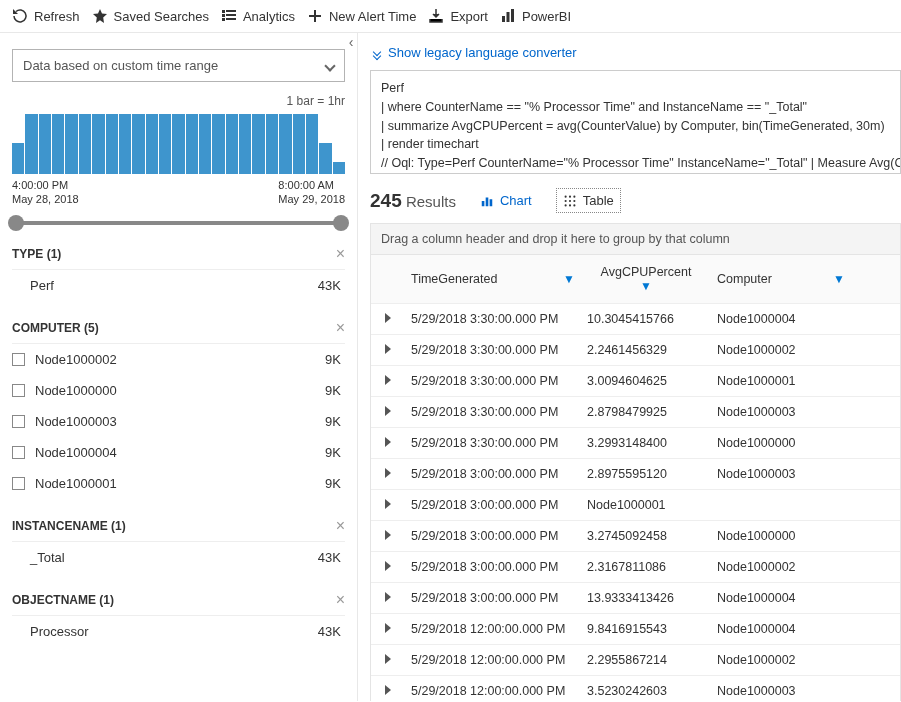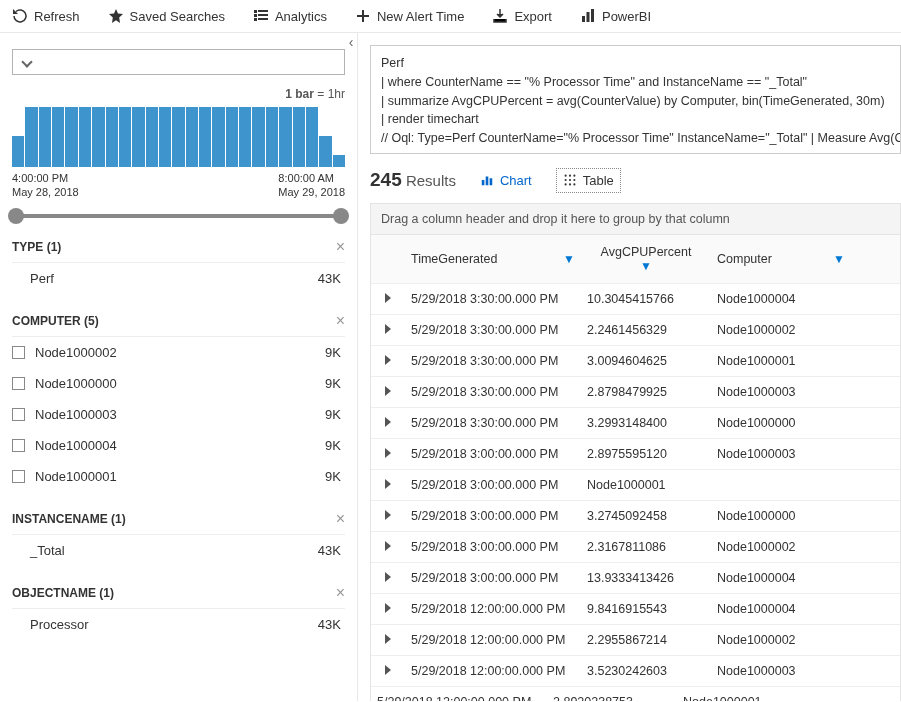--- a/index.html
+++ b/index.html
@@ -1,26 +1,26 @@
 <!DOCTYPE html>
 <html><head>
 <meta charset="utf-8">
 <style>
   * { box-sizing: border-box; margin: 0; padding: 0; }
   body { font-family: "Segoe UI", Arial, sans-serif; font-size: 13px; color: #333; background: #fff; width: 901px; }
-  .toolbar { display: flex; align-items: center; gap: 28px; padding: 8px 12px; border-bottom: 1px solid #e8e8e8; }
+  .toolbar { display: flex; align-items: center; gap: 12px; padding: 8px 12px; border-bottom: 1px solid #e8e8e8; }
   .toolbar-item { display: flex; align-items: center; gap: 6px; cursor: pointer; font-size: 13px; color: #333; }
   .toolbar-item svg { width: 16px; height: 16px; }
   .main { display: flex; height: 668px; }
   .left-pane { width: 358px; border-right: 1px solid #e8e8e8; padding: 12px; overflow-y: auto; position: relative; }
   .collapse-tab { position: absolute; right: 0; top: 0; width: 12px; height: 18px; font-size: 14px; color: #666; cursor: pointer; text-align: center; line-height: 18px; }
   .time-select { width: 100%; border: 1px solid #b3b3b3; padding: 8px 10px; font-size: 13px; color: #555; display: flex; justify-content: space-between; align-items: center; cursor: pointer; margin-top: 4px; }
   .chevron-down { border: solid #666; border-width: 0 2px 2px 0; display: inline-block; padding: 3px; transform: rotate(45deg); }
   .bar-caption { text-align: right; font-size: 12px; color: #555; margin-top: 12px; }
-  .bar-caption b { font-weight: 700; }
+  .bar-caption b { font-weight: 400; }
   .barchart { display: flex; align-items: flex-end; height: 60px; gap: 1px; margin-top: 6px; }
   .barchart-bar { background: #3e95cd; flex: 1; }
   .axis-labels { display: flex; justify-content: space-between; font-size: 11px; color: #333; margin-top: 4px; }
   .axis-labels div { line-height: 1.3; }
   .slider-track { position: relative; height: 4px; background: #ccc; margin: 14px 4px 20px 4px; }
   .slider-fill { position: absolute; left: 0; right: 0; top: 0; bottom: 0; background: #888; }
   .slider-handle { position: absolute; top: -6px; width: 16px; height: 16px; border-radius: 50%; background: #888; }
   .facet { margin-top: 18px; }
   .facet-header { display: flex; justify-content: space-between; align-items: center; font-size: 12px; font-weight: 600; color: #333; padding-bottom: 6px; border-bottom: 1px solid #eee; }
   .facet-header .close { color: #999; font-size: 16px; cursor: pointer; font-weight: 300; }
@@ -100,20 +100,21 @@
     <span>PowerBI</span>
   </div>
 </div>
 
 <div class="main">
 
   <div class="left-pane">
     <div class="collapse-tab">‹</div>
 
     <div class="time-select">
+      <span>Data based on custom time range</span>
       <span class="chevron-down"></span>
     </div>
 
     <div class="bar-caption">
       <b>1 bar</b><span> = 1hr</span>
     </div>
 
     <div class="barchart" id="barchart">
         <div class="barchart-bar" style="height: 51.7241%;"></div>
         <div class="barchart-bar" style="height: 100%;"></div>
@@ -217,20 +218,27 @@
           </div>
           <div class="facet-item">
             <span>Processor</span>
             <span class="val">43K</span>
           </div>
         </div>
       </div>
   </div>
 
   <div class="right-pane">
+    <div class="legacy-link">
+      <span class="dbl-chevron">
+          <span></span>
+          <span></span>
+        </span>
+      <span>Show legacy language converter</span>
+    </div>
 
     <div class="query-box">
       <div>Perf</div>
       <div>| where CounterName == "% Processor Time" and InstanceName == "_Total"</div>
       <div>| summarize AvgCPUPercent = avg(CounterValue) by Computer, bin(TimeGenerated, 30m)</div>
       <div>| render timechart</div>
       <div>// Oql: Type=Perf CounterName="% Processor Time" InstanceName="_Total" | Measure Avg(Cou</div>
     </div>
 
     <div class="results-bar">

